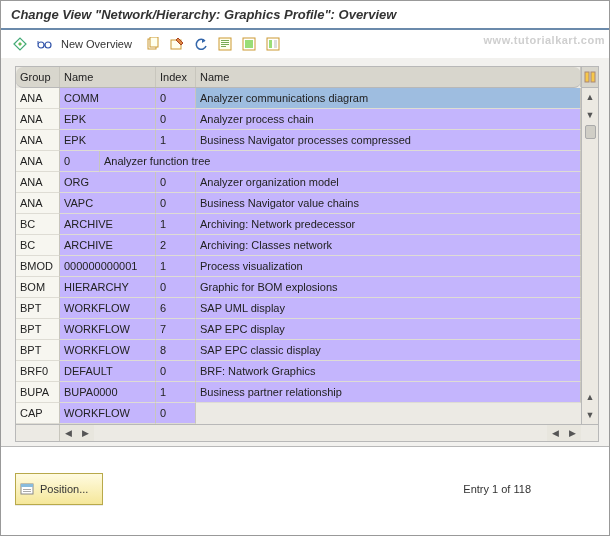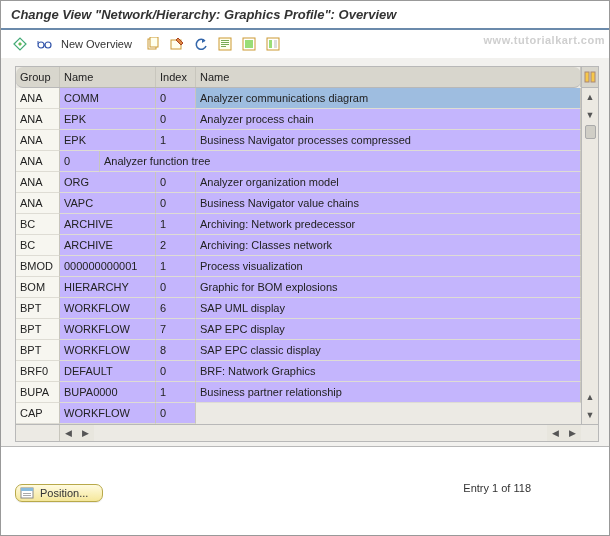--- a/index.html
+++ b/index.html
@@ -177,29 +177,28 @@
     align-items: center;
     border-top: 1px solid #b8b8b8;
     background: #fff;
     margin-top: 0;
   }
   .position-btn {
     display: inline-flex;
     align-items: center;
     border: 1px solid #b8a94a;
     background: linear-gradient(#fffbe0, #f5e79a);
-    border-radius: 7px;
-    height: 18px;
+    border-radius: 0;
+    height: 32px;
     padding: 0 14px 0 4px;
     cursor: pointer;
     box-shadow: 0 1px 0 rgba(0,0,0,0.08);
     gap: 6px;
     font-size: 11px;
     color: #333;
-    margin-top: 11px;
   }
   .position-btn .pb-icon {
     width: 14px; height: 14px;
   }
   .entry-text {
     margin-left: auto;
     margin-right: 64px;
     font-size: 11px;
     color: #333;
   }

